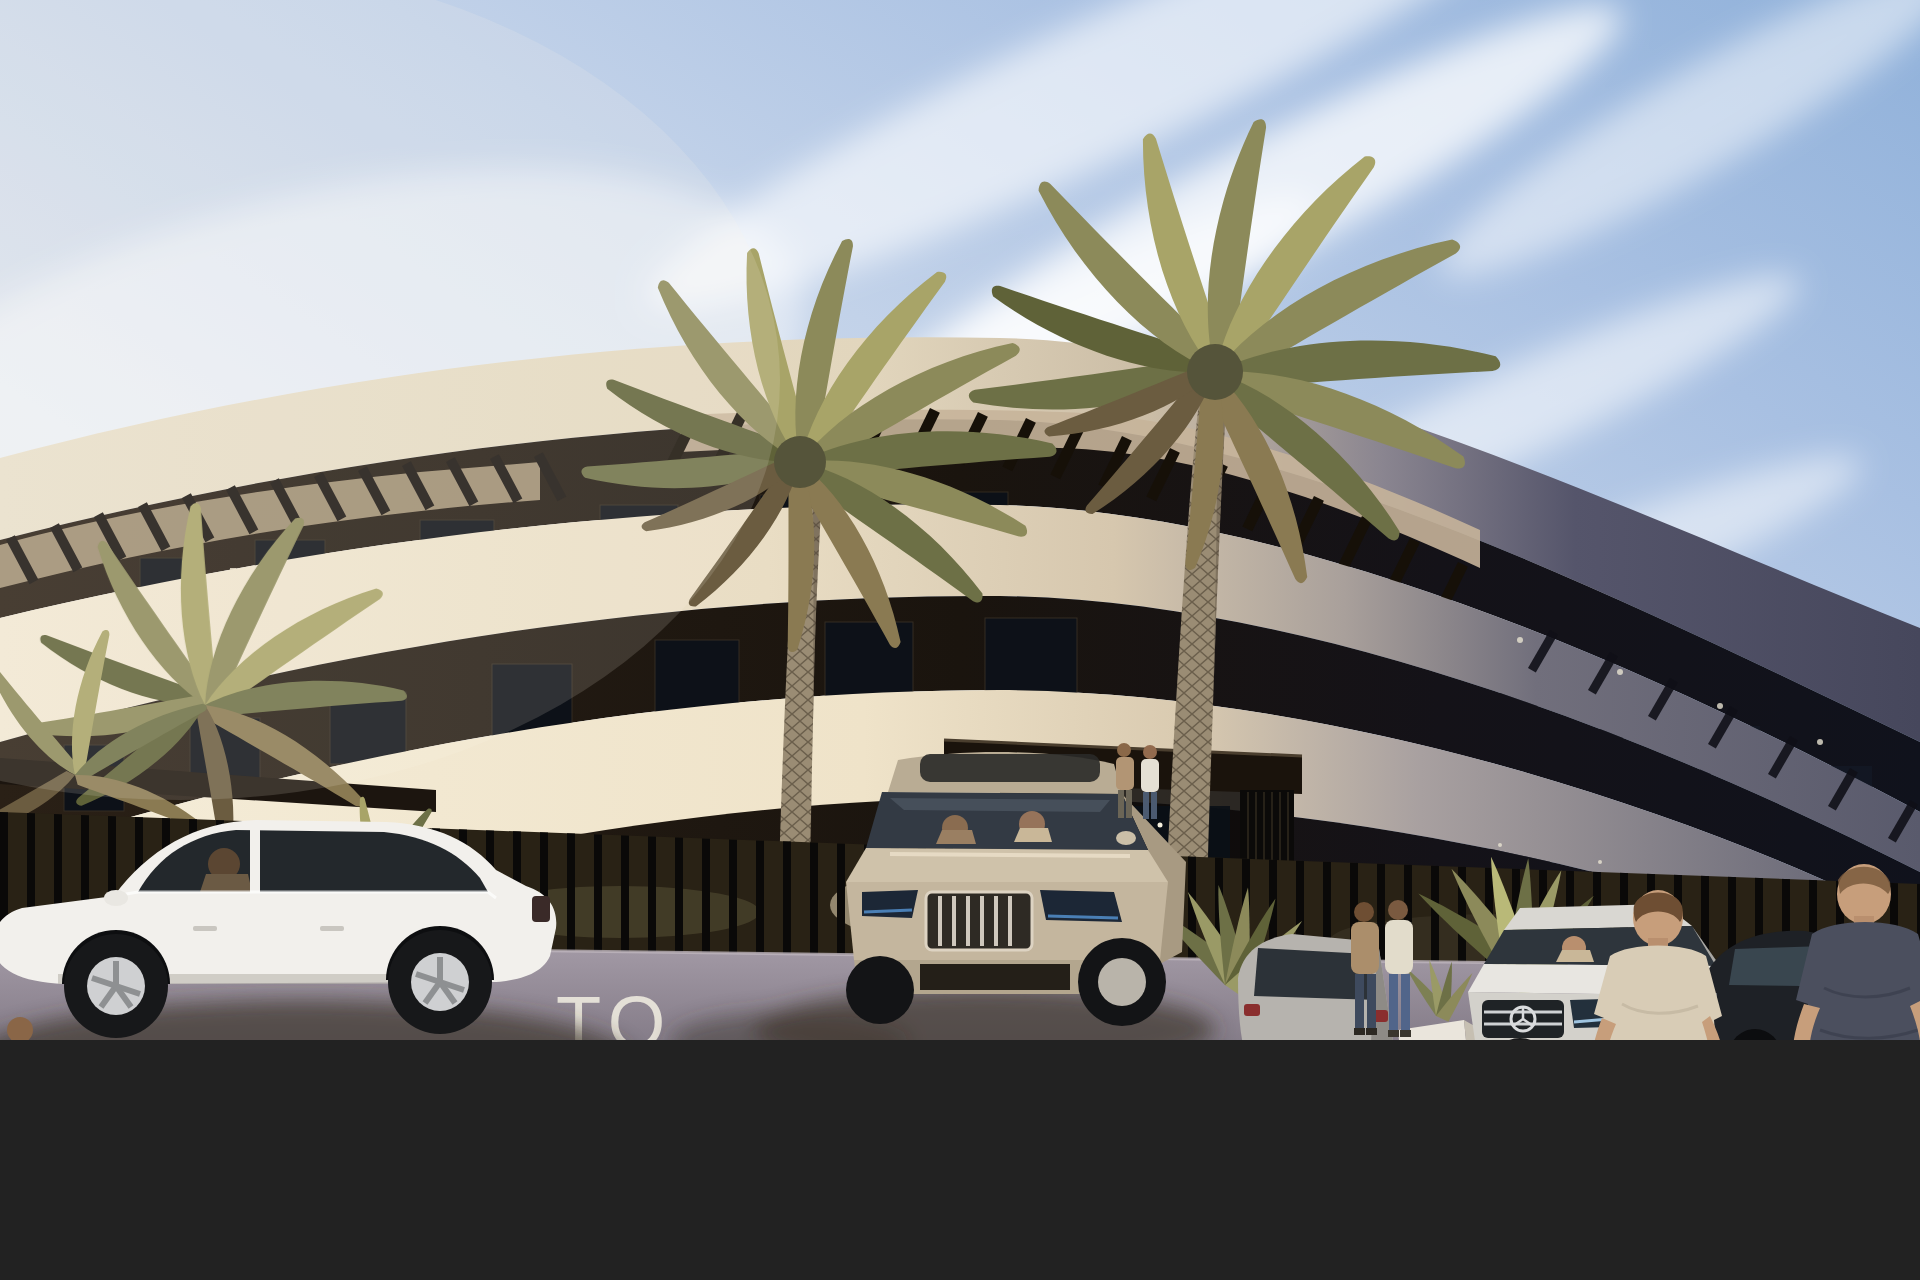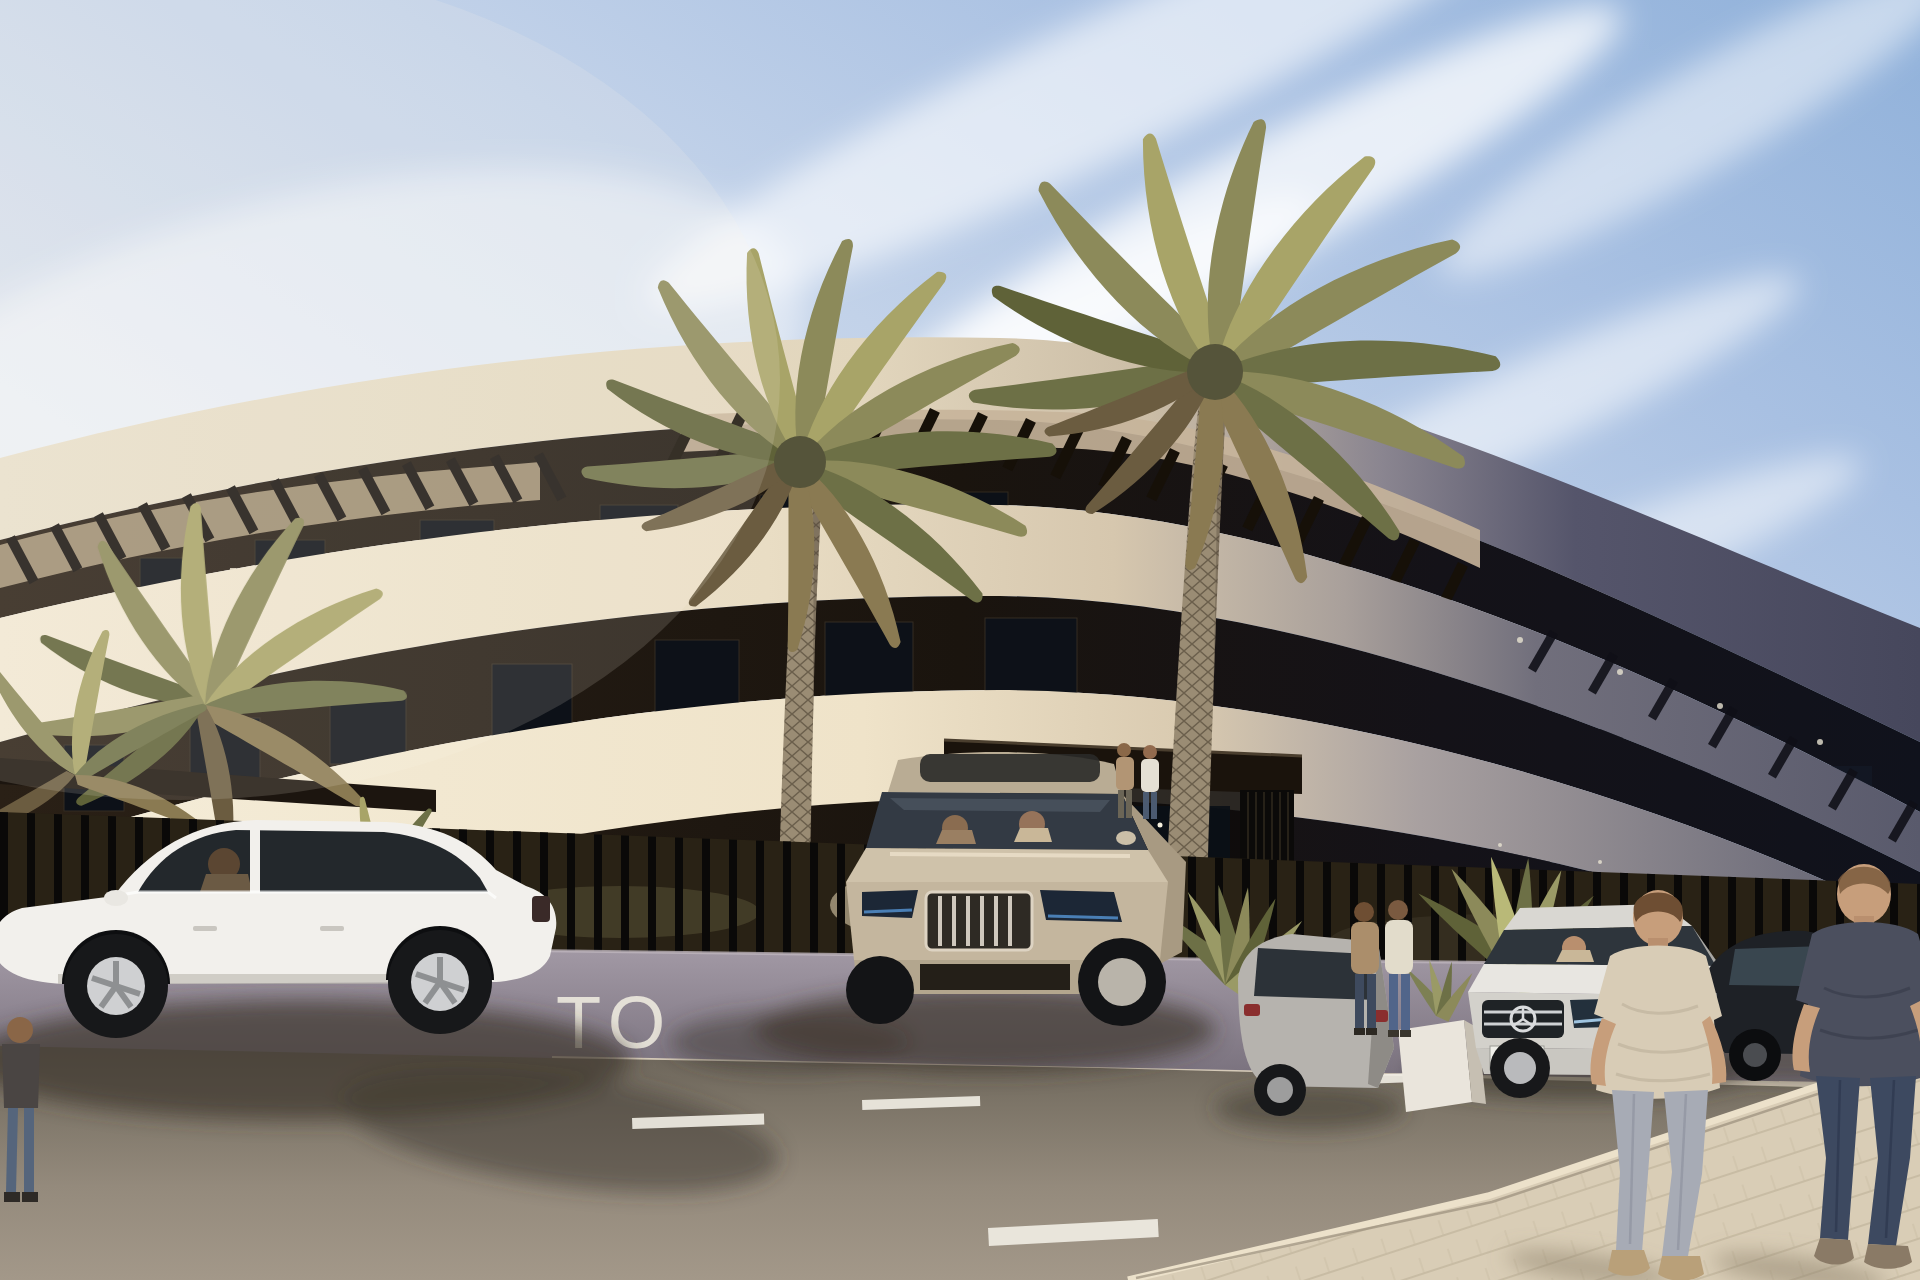--- a/index.html
+++ b/index.html
@@ -1,16 +1,16 @@
 <!DOCTYPE html>
 <html><head>
 <meta charset="utf-8">
 <style>
   html,body{margin:0;padding:0;background:#222;}
-  .scene{position:relative;width:1920px;height:1280px;overflow:hidden;
+  .scene{position:relative;width:1920px;height:1040px;overflow:hidden;
          font-family:"Liberation Sans", sans-serif;}
   .scene svg{display:block;}
   text.sign{font-family:"Liberation Sans", sans-serif;font-weight:400;
             letter-spacing:8px;font-size:74px;opacity:.92;}
 </style>
 </head>
 <body>
 
 <div class="scene">
 <svg viewBox="0 0 1920 1280" width="1920" height="1280">

